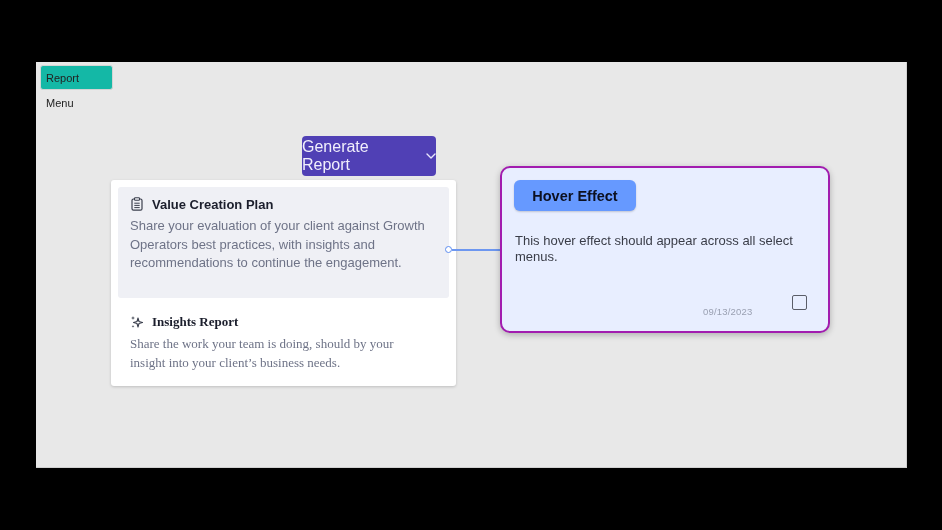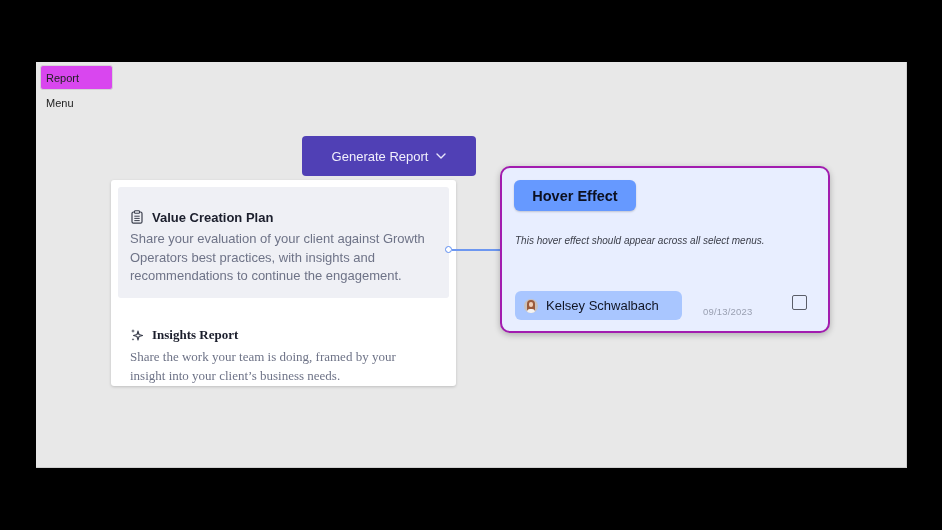--- a/index.html
+++ b/index.html
@@ -6,38 +6,38 @@
   body {
     width: 942px; height: 530px; background: #000000; position: relative; overflow: hidden;
     font-family: "Liberation Sans", "DejaVu Sans", sans-serif;
   }
   .canvas {
     position: absolute; left: 36px; top: 62px; width: 870px; height: 405px;
     background: #e8e8e8; border-right: 1px solid #d0d0d0; border-bottom: 1px solid #d0d0d0;
   }
   .report-menu-label {
     position: absolute; left: 40px; top: 65px; height: 25px; padding: 0 5px;
-    border: 1px solid #d4d4d4; border-radius: 3px; background: #d946ef;
+    border: 1px solid #d4d4d4; border-radius: 3px; background: #14b8a6;
     font-size: 11px; color: #222; line-height: 25px; box-sizing: border-box; width: 73px;
   }
   .gen-btn {
-    position: absolute; left: 302px; top: 136px; width: 174px; height: 40px;
+    position: absolute; left: 302px; top: 136px; width: 134px; height: 40px;
     background: #5040b5; border-radius: 4px; color: #f1effc;
-    font-size: 13px; display: flex; align-items: center; justify-content: center; gap: 8px;
+    font-size: 16px; display: flex; align-items: center; justify-content: center; gap: 8px;
     box-sizing: border-box; cursor: pointer;
   }
   .gen-btn svg { display: block; }
   .dropdown {
     position: absolute; left: 111px; top: 180px; width: 345px; height: 206px;
     background: #ffffff; border-radius: 3px;
     box-shadow: 0 1px 3px rgba(0,0,0,0.18);
   }
   .dd-item {
     position: absolute; left: 7px; width: 331px; border-radius: 3px; box-sizing: border-box;
-    padding: 22px 0 0 12px;
+    padding: 9px 0 0 12px;
   }
   .dd-item.hovered { background: #eff0f5; }
   .dd-item .row { display: flex; align-items: center; gap: 8px; height: 16px; }
   .dd-item .icon { width: 14px; height: 14px; display: flex; align-items: center; justify-content: center; }
   .dd-item .title { font-size: 13px; font-weight: bold; color: #1b1e2c; }
   .dd-item .desc {
     margin-top: 5px; font-size: 13px; line-height: 18.5px; color: #6e7387;
     width: 300px;
   }
   .connector-dot {
@@ -52,21 +52,21 @@
     background: #e8eeff; border: 2px solid #a21caf; border-radius: 10px; box-sizing: border-box;
     box-shadow: 0 2px 6px rgba(0,0,0,0.25);
   }
   .note-tag {
     position: absolute; left: 12px; top: 12px; width: 122px; height: 31px;
     background: #6699ff; border-radius: 6px; box-shadow: 0 1px 2px rgba(0,0,0,0.18);
     font-size: 14.5px; font-weight: bold; color: #0c1020; display: flex; align-items: center; justify-content: center;
   }
   .note-body {
     position: absolute; left: 13px; top: 65px; width: 305px;
-    font-size: 10px; line-height: 16px; color: #3a3d48; font-style: italic;
+    font-size: 13px; line-height: 16px; color: #3a3d48;
   }
   .note-user {
     position: absolute; left: 13px; top: 123px; width: 167px; height: 29px;
     background: #a9c6ff; border-radius: 6px; display: flex; align-items: center; gap: 8px; padding-left: 9px; box-sizing: border-box;
   }
   .avatar {
     width: 14px; height: 14px; border-radius: 50%; background: #c9c0bb; position: relative; overflow: hidden;
   }
   .avatar .hair { position: absolute; left: 3px; top: 1px; width: 8px; height: 12px; background: #9a5a3b; border-radius: 4px 4px 2px 2px; }
   .avatar .face { position: absolute; left: 5px; top: 3px; width: 4px; height: 5px; background: #f0cfb7; border-radius: 2px; }
@@ -117,33 +117,25 @@
     <div class="row">
       <span class="icon">
         <svg width="14" height="14" viewBox="0 0 14 14">
           <path d="M8 3 L9 6.5 L12.5 7.5 L9 8.5 L8 12 L7 8.5 L3.5 7.5 L7 6.5 Z" fill="none" stroke="#3b3f4d" stroke-width="1.1" stroke-linejoin="round"></path>
           <path d="M3 1 L3.5 2.5 L5 3 L3.5 3.5 L3 5 L2.5 3.5 L1 3 L2.5 2.5 Z" fill="#3b3f4d"></path>
           <path d="M3 10 L3.4 11 L4.4 11.4 L3.4 11.8 L3 12.8 L2.6 11.8 L1.6 11.4 L2.6 11 Z" fill="#3b3f4d"></path>
         </svg>
       </span>
       <span class="title">Insights Report</span>
     </div>
-    <div class="desc">Share the work your team is doing, framed by your insight into your client’s business needs.</div>
+    <div class="desc">Share the work your team is doing, should by your insight into your client’s business needs.</div>
   </div>
 </div>
 
 <div class="connector-line"></div>
 <div class="connector-dot"></div>
 
 <div class="note-card">
   <div class="note-tag">Hover Effect</div>
   <div class="note-body">This hover effect should appear across all select menus.</div>
-  <div class="note-user">
-    <div class="avatar">
-      <div class="hair"></div>
-        <div class="face"></div>
-        <div class="body"></div>
-    </div>
-    <span class="user-name">Kelsey Schwalbach</span>
-  </div>
   <div class="note-date">09/13/2023</div>
   <div class="note-check"></div>
 </div>
 
 </body></html>

